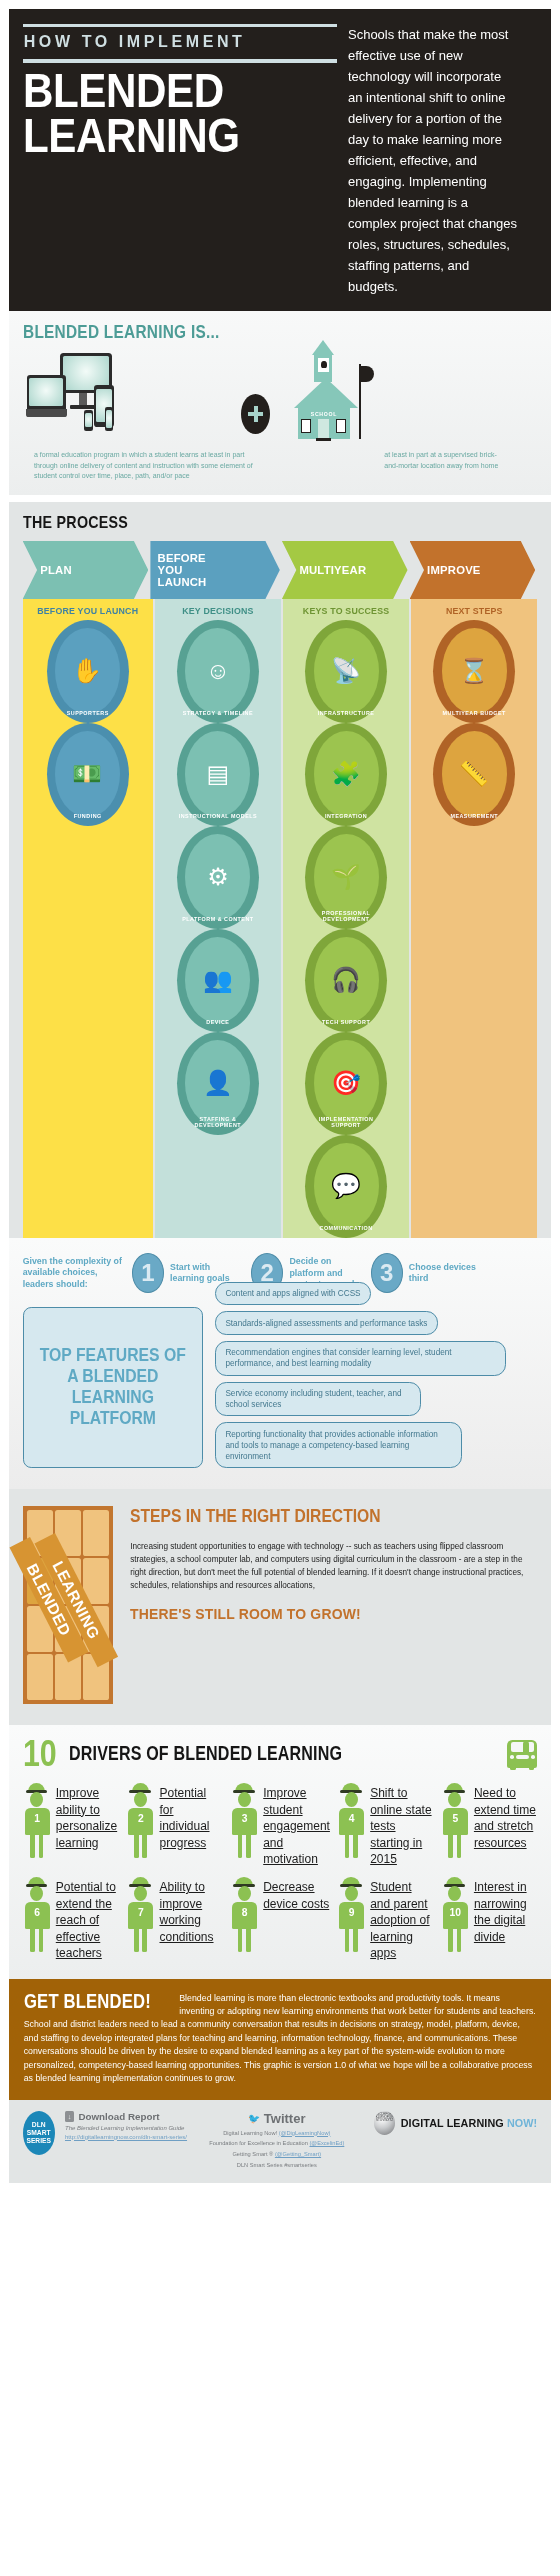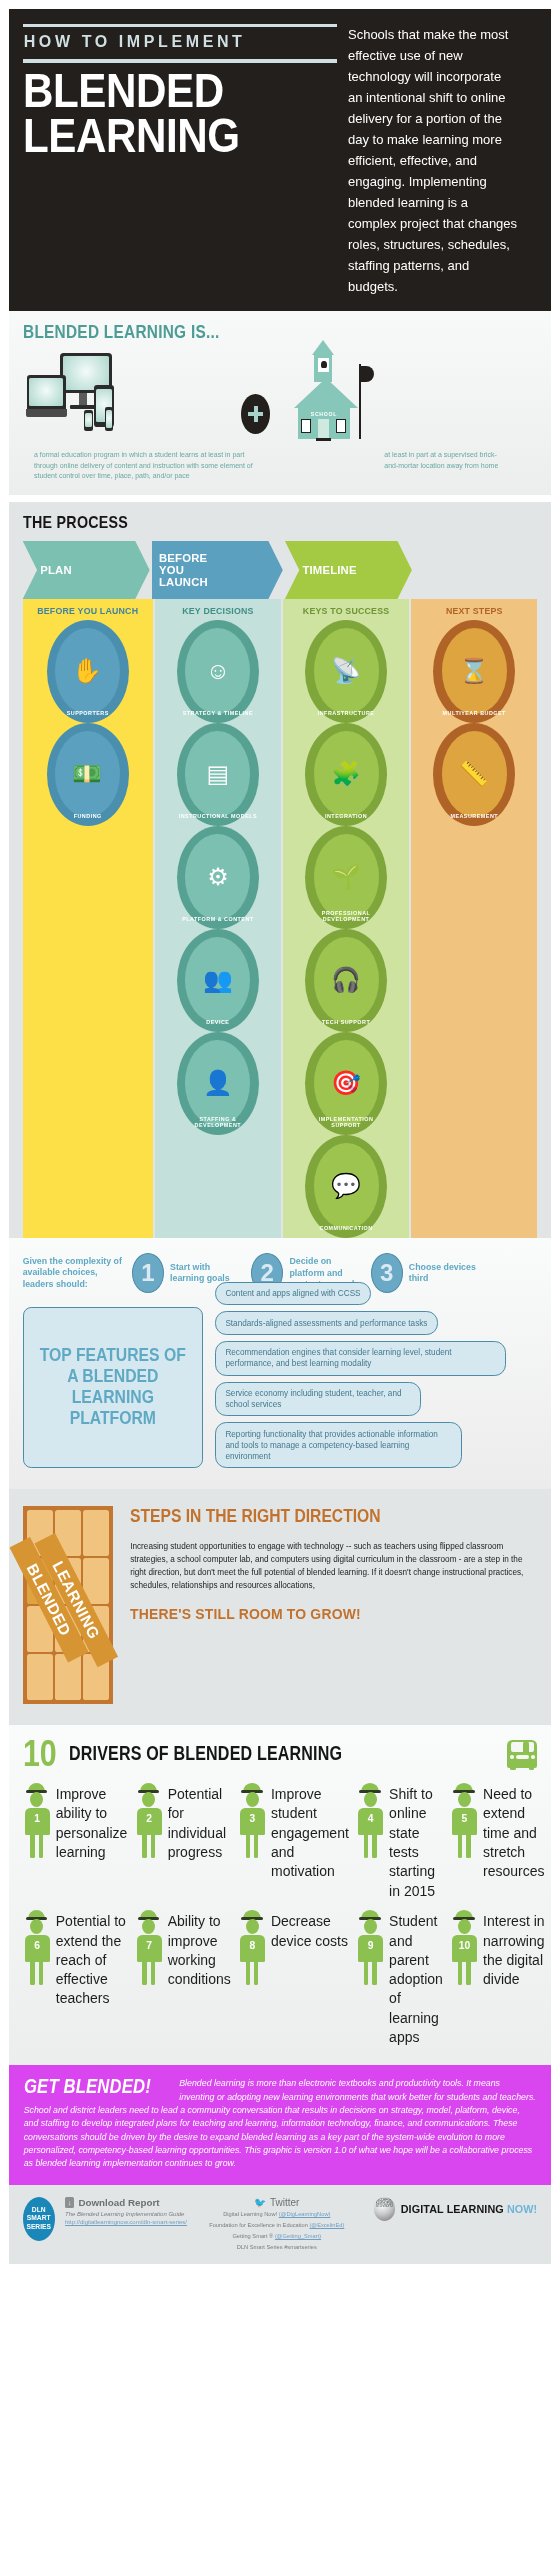--- a/index.html
+++ b/index.html
@@ -274,24 +274,24 @@
   .fig { position: relative; width: 29px; flex: none; }
   .fig-hat { position: absolute; left: 5.2px; top: 0; width: 17.5px; height: 8.8px; background: #8cc152; border-radius: 8.8px 8.8px 0 0; }
   .fig-brim { position: absolute; left: 3.1px; top: 7.2px; width: 21.6px; height: 3.1px; background: #2f3a23; border-radius: 1.5px; }
   .fig-head { position: absolute; left: 7.7px; top: 8.8px; width: 13px; height: 15px; background: #8cc152; border-radius: 50%; }
   .fig-body { position: absolute; left: 2.1px; top: 25px; width: 25px; height: 27px; background: #8cc152; border-radius: 5.2px 5.2px 1.5px 1.5px; }
   .fig-legL { position: absolute; left: 7.7px; top: 50px; width: 4.6px; height: 25px; background: #8cc152; border-radius: 0 0 1.5px 1.5px; }
   .fig-legR { position: absolute; left: 16px; top: 50px; width: 4.6px; height: 25px; background: #8cc152; border-radius: 0 0 1.5px 1.5px; }
   .fig-num { position: absolute; left: 0; top: 30px; width: 29px; text-align: center; color: #fff;
              font-size: 10.3px; font-weight: bold; z-index: 3;
              font-family: "Liberation Sans Narrow","Liberation Sans",sans-serif; }
-  .driver-text { font-size: 14px; line-height: 1.38; color: #1d1d1d; padding-top: 2.1px; }
+  .driver-text { font-size: 12px; line-height: 1.38; color: #1d1d1d; padding-top: 2.1px; text-decoration: underline; }
 
   
-  .getblended { margin: 0 9.3px; background: #d946ef; padding: 12.4px 14.4px 14.4px 14.4px; color: #fff; font-style: italic; }
+  .getblended { margin: 0 9.3px; background: #a16207; padding: 12.4px 14.4px 14.4px 14.4px; color: #fff; }
   .gb-title {
     font-size: 19.6px; font-weight: bold; letter-spacing: 0.2px; float: left;
     margin-right: 6.2px; line-height: 1.0;
     transform: scaleX(0.85); transform-origin: left top;
     font-family: "Liberation Sans Narrow","Liberation Sans",sans-serif;
   }
   .gb-body { font-size: 8.8px; line-height: 1.52; }
 
   
   .footer { margin: 0 9.3px 9.3px 9.3px; background: #e2e5e5; padding: 11.3px 13.4px 13.4px 13.4px;
@@ -306,21 +306,21 @@
   .dl-row { display: flex; align-items: center; gap: 4.1px; }
   .dl-icon { width: 9.3px; height: 11.3px; background: #8d9093; border-radius: 1.5px; position: relative; flex:none;}
   .dl-icon:after { content:"↓"; position:absolute; inset:0; color:#e2e5e5; font-size:7.2px; text-align:center; line-height:11.3px;}
   .dl-title { font-size: 9.8px; font-weight: bold; color: #6d7073;
               font-family: "Liberation Sans Narrow","Liberation Sans",sans-serif; text-align: center; }
   .dl-sub { font-size: 6px; color: #7a7d80; font-style: italic; margin-top: 2.1px; line-height: 1.4; }
   .dl-link { font-size: 6px; color: #6f9fc4; text-decoration: underline; margin-top: 1px; display: block; }
   .tw-block { width: 155px; text-align: center; }
   .tw-row { display: flex; align-items: center; justify-content: center; gap: 3.6px; }
   .tw-bird { color: #8d9093; font-size: 9.8px; }
-  .tw-title { font-size: 10px; font-weight: normal; color: #6d7073;
+  .tw-title { font-size: 13px; font-weight: bold; color: #6d7073;
               font-family: "Liberation Sans Narrow","Liberation Sans",sans-serif; }
   .tw-line { font-size: 5.7px; color: #7a7d80; margin-top: 2.6px; line-height: 1.45; }
   .tw-line a { color: #6f9fc4; text-decoration: underline; }
   .dln-logo { display: flex; align-items: center; gap: 5.2px; margin-left: auto; }
   .globe { width: 21.6px; height: 24px; border-radius: 50%; flex: none;
            background: radial-gradient(circle at 38% 32%, #ffffff 0%, #c9cbcd 45%, #6e7073 100%);
            color: #3a3c3e; font-size: 3.1px; overflow: hidden; text-align: center;
            line-height: 1.05; padding: 2.1px 1px; word-break: break-all; }
   .dln-text { font-size: 10.8px; font-weight: bold; color: #161616; letter-spacing: 0.1px;
               font-family: "Liberation Sans Narrow","Liberation Sans",sans-serif; }
@@ -399,21 +399,24 @@
     <div class="sec-title-dark">THE PROCESS</div>
 
     <div class="chevrons">
       <div class="chev c2" style="width:127px;background:#7cc0b2">
         <span>PLAN</span>
       </div>
       <div class="chev c1" id="chev0" style="width:131px;background:#5ba0bf">
         <span>BEFORE<br>YOU<br>LAUNCH</span>
       </div>
       <div class="chev c3" style="width:127px;background:#a4c943">
-        <span>TIMELINE</span>
+        <span>MULTIYEAR</span>
+      </div>
+      <div class="chev c4" style="width:127px;background:#c2722c">
+        <span>IMPROVE</span>
       </div>
     </div>
 
     <div class="cols">
 
       <div class="col" style="width:131px;background:#fde047">
         <div class="col-label" style="color:#3f82a3">
           <span>BEFORE YOU LAUNCH</span>
         </div>
         <div class="badge-wrap">

